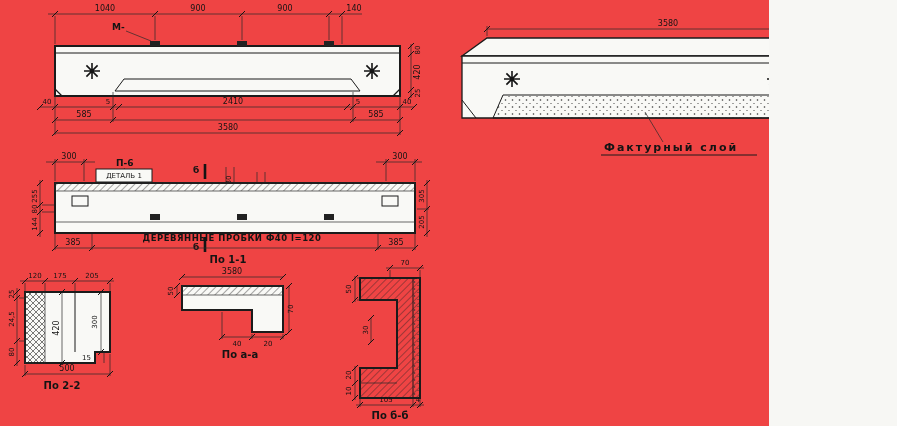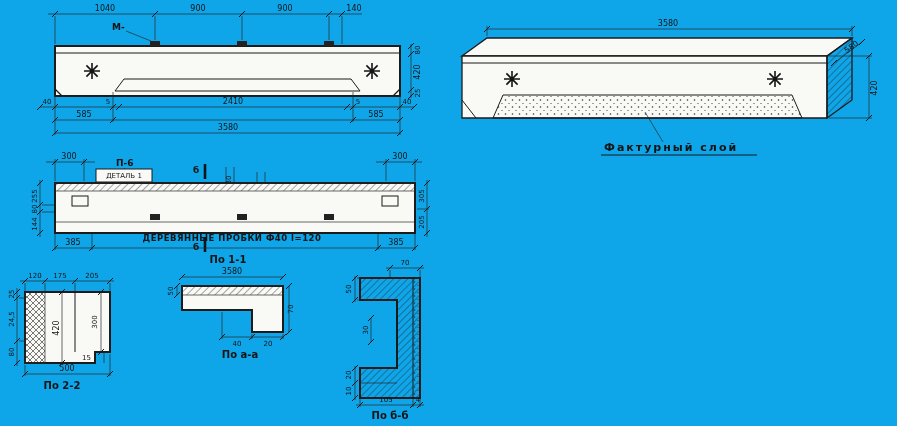--- a/index.html
+++ b/index.html
@@ -1,16 +1,16 @@
 <!DOCTYPE html>
 <html><head>
 <meta charset="utf-8">
 <style>
   html,body{margin:0;padding:0;background:#f7f7f4;}
-  .sheet{position:relative;width:897px;height:426px;background:#0ea5e9;overflow:hidden;}
+  .sheet{position:relative;width:769px;height:426px;background:#ef4444;overflow:hidden;}
   svg{display:block;}
   svg text{font-family:"DejaVu Sans",sans-serif;fill:#141414;}
   .dim{font-size:8px;}
   .dim-sm{font-size:7px;}
   .ttl{font-size:10px;font-weight:bold;}
   .note{font-size:8.5px;font-weight:bold;letter-spacing:.5px;}
   .callout{font-size:11px;font-weight:bold;letter-spacing:2px;}
   .mark{font-size:9px;font-weight:bold;}
   .ln{stroke:#1b1b1b;stroke-width:1.3;}
   .lnthick{stroke:#1b1b1b;stroke-width:2;}

